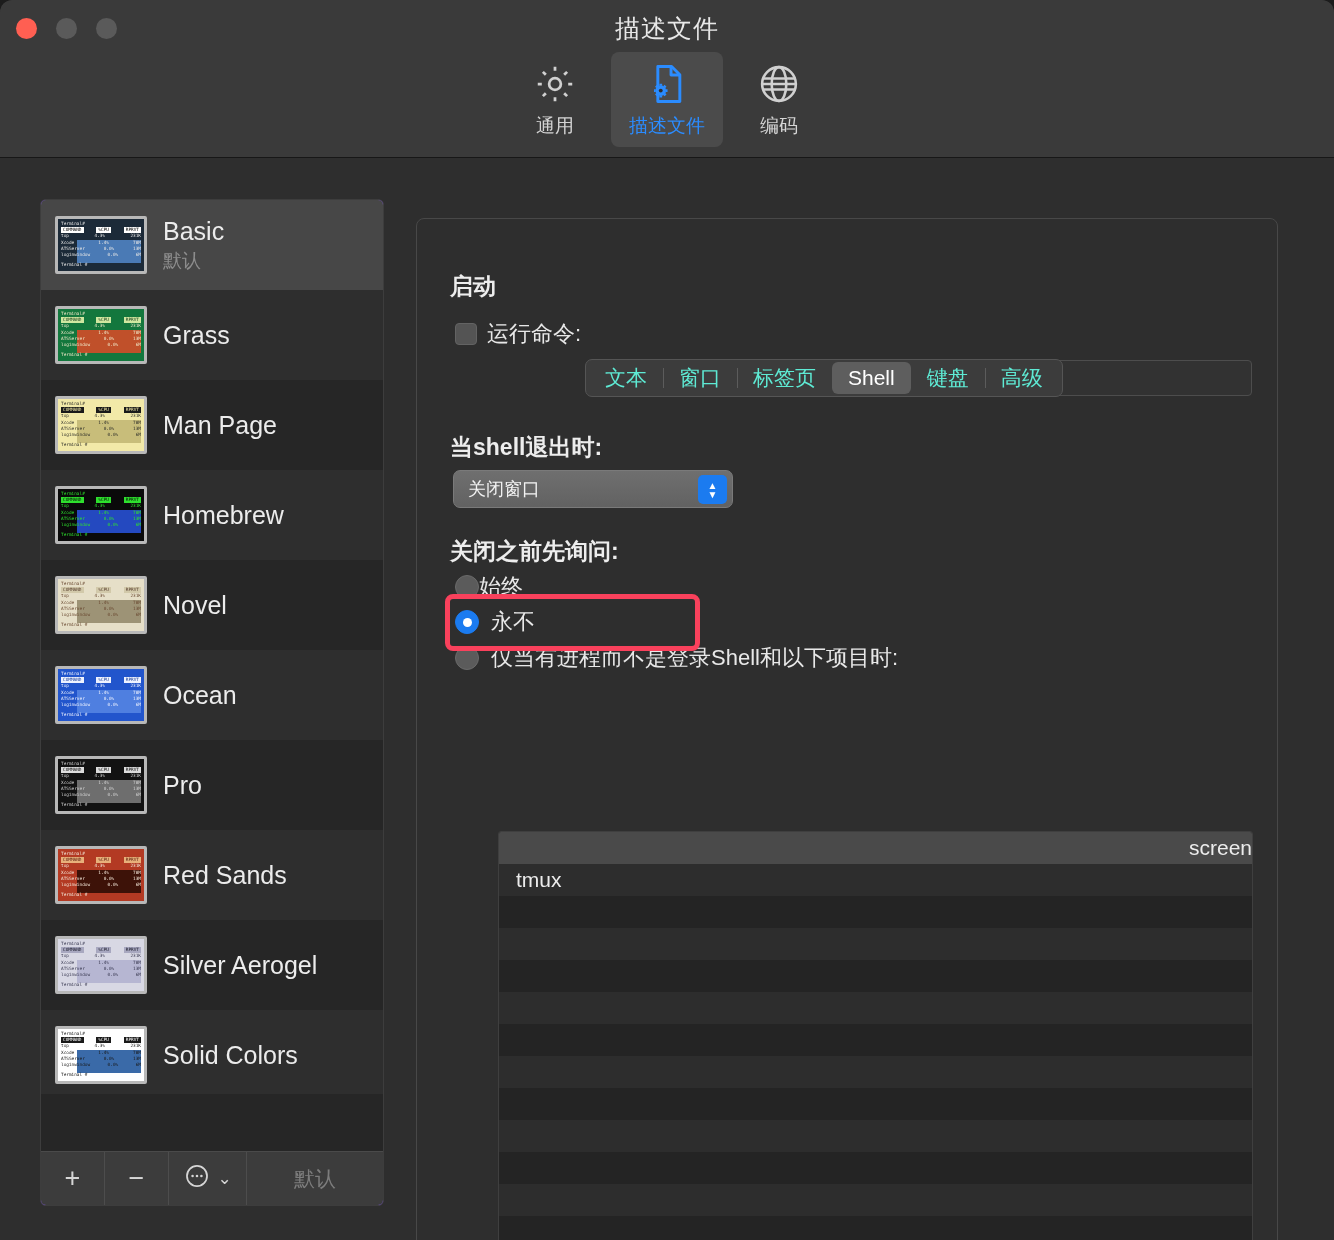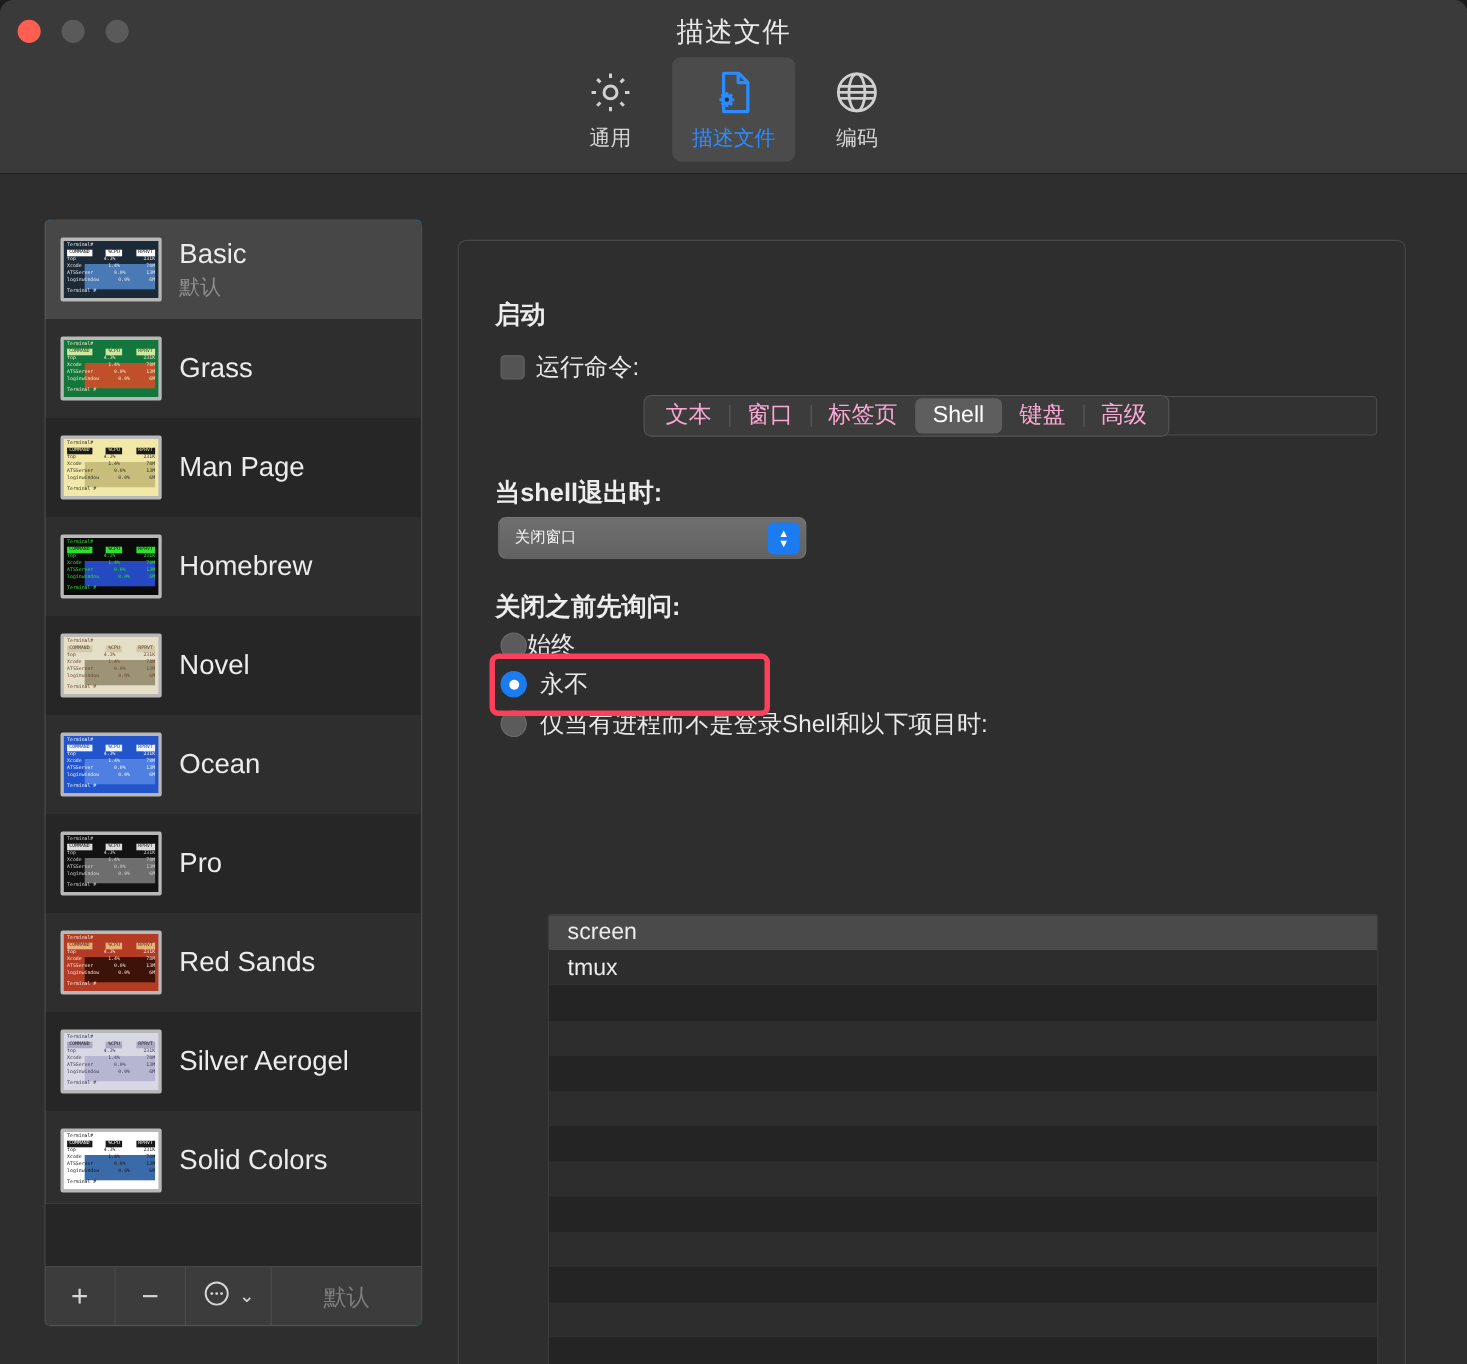--- a/index.html
+++ b/index.html
@@ -54,21 +54,21 @@
   
   .body-area {
     position: absolute; left: 0; top: 159px; width: 1334px; height: 1081px;
     background: #2e2e2e;
   }
 
   
   .sidebar {
     position: absolute; left: 40px; top: 40px;
     width: 344px; height: 1007px;
-    background: #0ea5e9;
+    background: #8b5cf6;
     border: 1px solid #3d3d3d;
     border-radius: 6px;
     overflow: hidden;
     display: flex; flex-direction: column;
   }
   .profile-list { flex: 1; overflow: hidden; }
   .profile-row {
     height: 90px; display: flex; align-items: center; gap: 16px;
     padding-left: 14px;
     background: #262626;
@@ -121,21 +121,21 @@
     display: flex; align-items: center;
     height: 38px;
     background: #3c3c3c;
     border: 1px solid #555;
     border-radius: 7px;
     padding: 3px;
     z-index: 5;
   }
   .seg-item {
     padding: 0 16px; height: 32px; line-height: 32px;
-    font-size: 21px; color: #f9a8d4; border-radius: 6px;
+    font-size: 21px; color: #5eead4; border-radius: 6px;
     position: relative;
   }
   .seg-item + .seg-item::before {
     content: ""; position: absolute; left: 0; top: 6px; height: 20px;
     width: 1px; background: #5c5c5c;
   }
   .seg-item.active { background: #5e5e5e; color: #fff; }
   .seg-item.active::before, .seg-item.active + .seg-item::before { background: transparent; }
 
   .sec-title { font-size: 23px; color: #ededed; font-weight: 700; }
@@ -156,21 +156,21 @@
 
   .popup {
     width: 280px; height: 38px;
     background: linear-gradient(#6f6f6f, #626262);
     border: 1px solid #7a7a7a;
     border-radius: 7px;
     display: flex; align-items: center;
     padding: 0 6px 0 14px;
     position: relative;
   }
-  .popup-label { font-size: 14px; color: #f2f2f2; }
+  .popup-label { font-size: 18px; color: #f2f2f2; }
   .popup-arrows {
     position: absolute; right: 5px; top: 4px;
     width: 29px; height: 29px; border-radius: 5px;
     background: #1b7bf0;
     display: flex; flex-direction: column; align-items: center; justify-content: center;
     color: #fff; font-size: 10px; line-height: 9px;
   }
 
   .radio {
     width: 24px; height: 24px; border-radius: 50%;
@@ -196,21 +196,21 @@
     border: 1px solid #3f3f3f;
     border-radius: 3px;
     overflow: hidden;
   }
   .lb-row {
     height: 32px; line-height: 32px; padding-left: 17px;
     font-size: 21px; color: #ececec;
   }
   .lb-row.odd { background: #242424; }
   .lb-row.even { background: #2d2d2d; }
-  .lb-row.sel { background: #4a4a4a; }
+  .lb-row.sel { background: #4a4a4a; text-align: right; }
 </style>
 </head>
 <body>
 
 <div class="window">
 
   <div class="titlebar">
     <div class="traffic">
       <div class="light close"></div>
       <div class="light min"></div>

